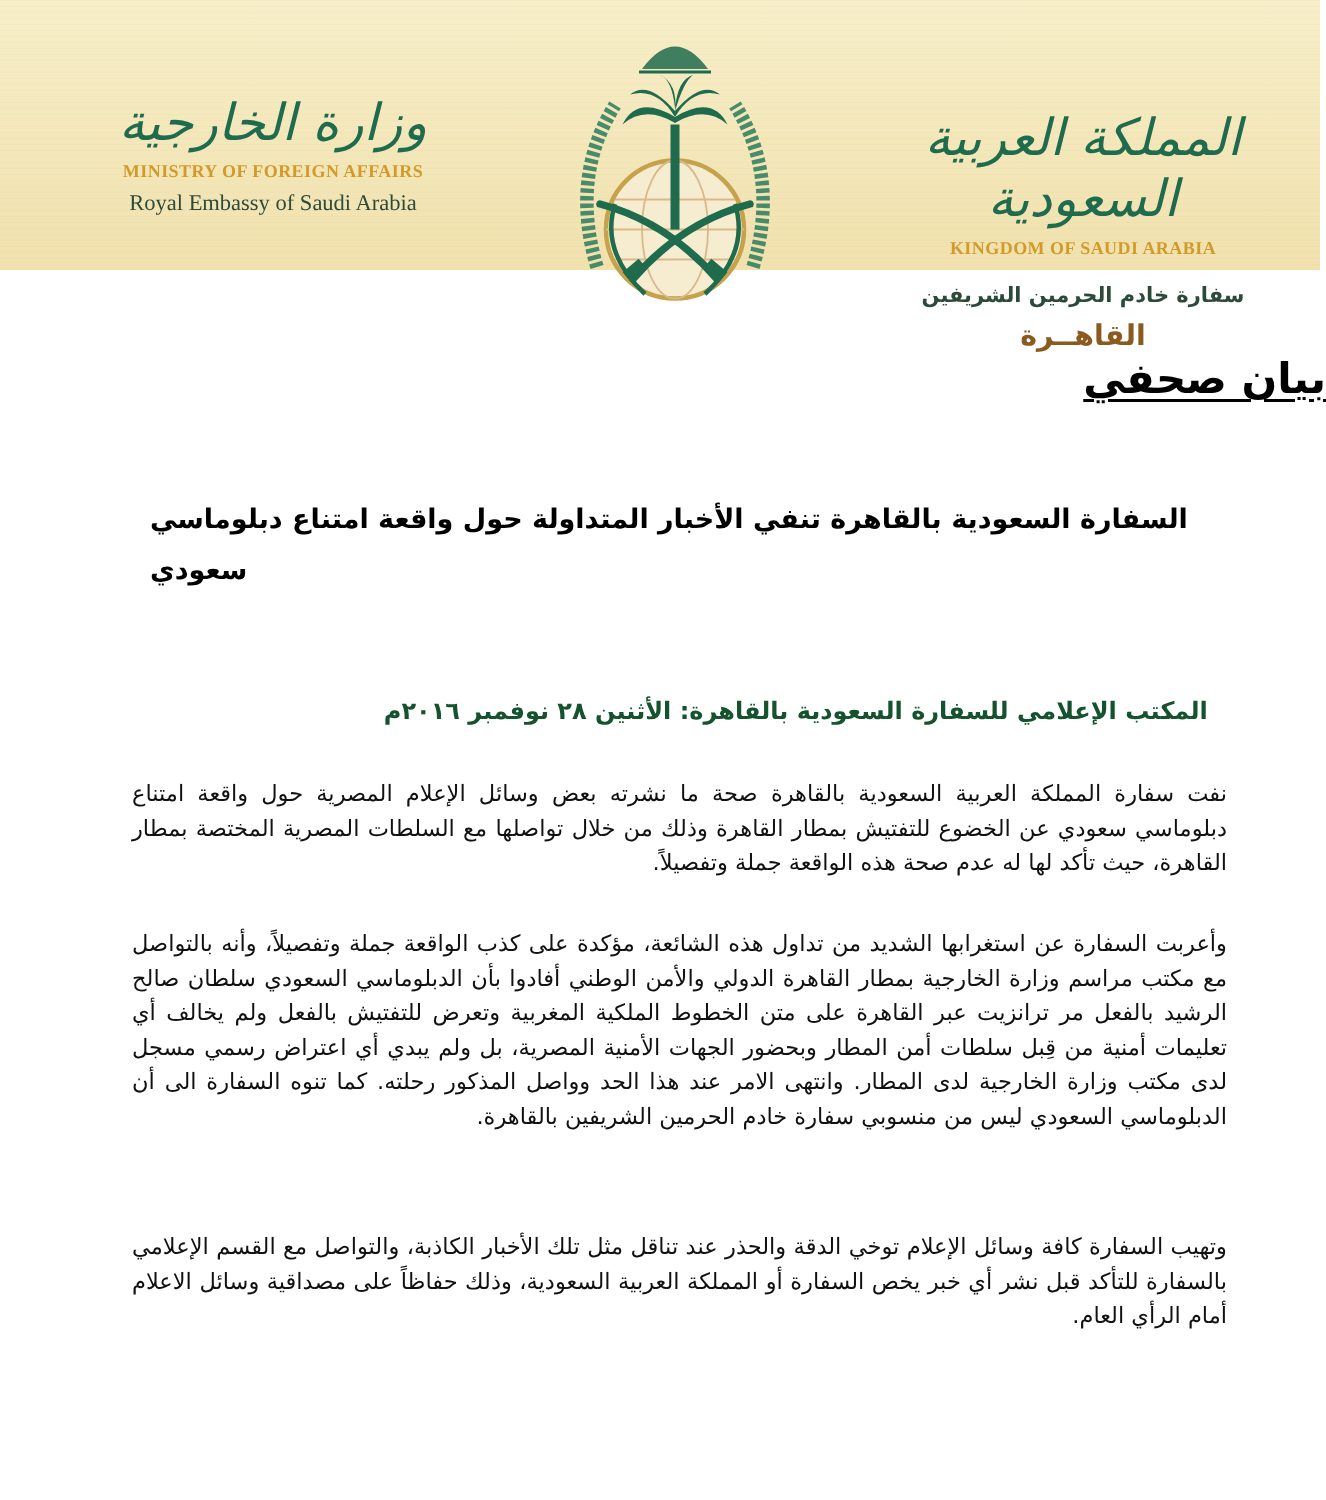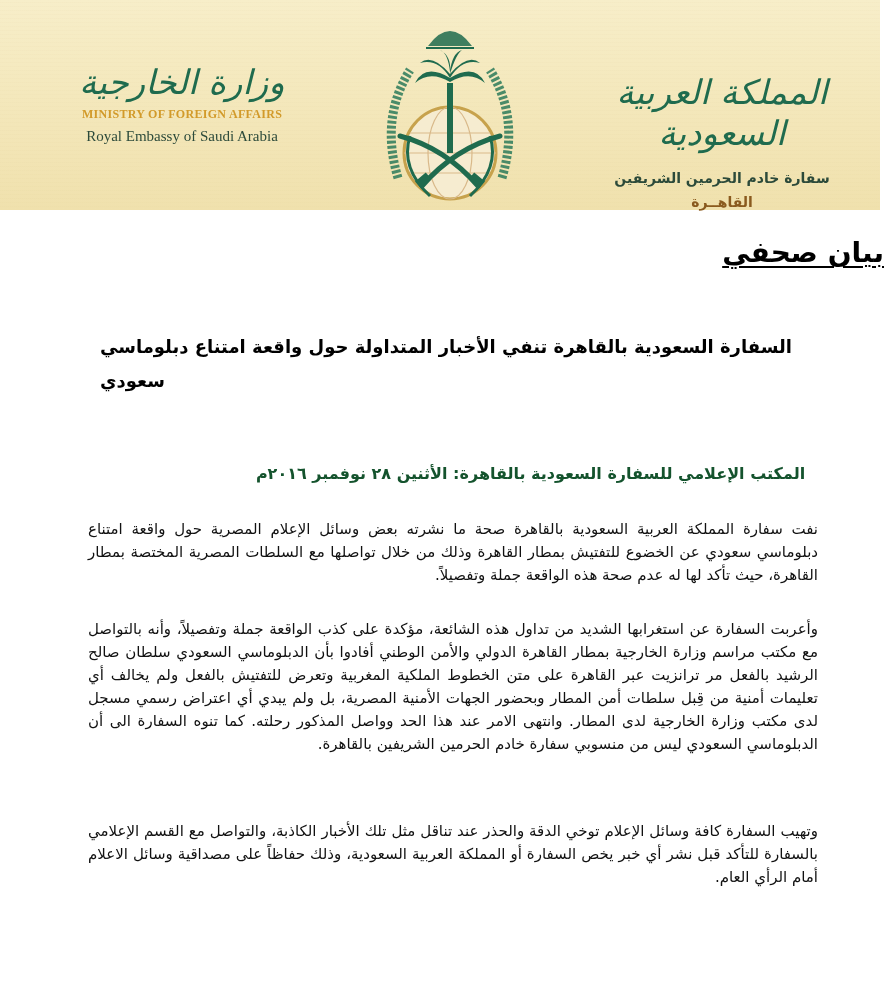--- a/index.html
+++ b/index.html
@@ -1,20 +1,20 @@
 <!DOCTYPE html>
 <html><head>
 <meta charset="utf-8">
 <style>
   * { box-sizing: border-box; margin: 0; padding: 0; }
   html, body { width: 884px; height: 1000px; background: #ffffff; overflow: hidden; }
   body { position: relative; font-family: "DejaVu Sans", sans-serif; color: #111; }
 
   .letterhead {
-    position: absolute; left: 0; top: 0; width: 880px; height: 210px;
+    position: absolute; left: 0; top: 0; width: 880px; height: 180px;
     background: linear-gradient(180deg, #f7eec9 0%, #f3e6b8 60%, #f0e1ad 100%);
   }
   .letterhead::after {
     content: ""; position: absolute; inset: 0;
     background: repeating-linear-gradient(0deg, rgba(255,255,255,0.0) 0px, rgba(255,255,255,0.0) 3px, rgba(200,180,120,0.08) 4px);
   }
 
   .lh-left { position: absolute; left: 62px; top: 62px; width: 240px; text-align: center; z-index: 1; }
   .lh-right { position: absolute; left: 592px; top: 72px; width: 260px; text-align: center; z-index: 1; }
 
@@ -26,21 +26,21 @@
     font-family: "Liberation Serif", serif; font-weight: bold; font-size: 12px;
     color: #d29a2a; letter-spacing: 0.3px; margin-top: 4px;
   }
   .en-green {
     font-family: "Liberation Serif", serif; font-size: 15px; color: #2c4a3a; margin-top: 6px;
   }
   .en-green.city { font-size: 16px; margin-top: 10px; }
   .ar-green {
     font-family: "DejaVu Sans", sans-serif; font-size: 14px; color: #2c4a3a; direction: rtl; margin-top: 16px; font-weight: bold;
   }
-  .ar-green.city { font-size: 14px; color: #8a5a1e; margin-top: 8px; }
+  .ar-green.city { font-size: 19px; color: #8a5a1e; margin-top: 8px; }
 
   .emblem { position: absolute; left: 360px; top: 8px; width: 180px; height: 200px; z-index: 1; }
 
   .title {
     position: absolute; left: 0; width: 884px; top: 236px; text-align: right;
     font-family: "DejaVu Sans", sans-serif; font-weight: bold; font-size: 28px;
     direction: rtl; color: #000;
   }
   .title span { text-decoration: underline; text-decoration-thickness: 2px; text-underline-offset: 4px; }
 
@@ -95,20 +95,21 @@
     <path d="M90 64 Q88 45 80 42 Q92 48 90 66 Q96 46 102 42 Q92 45 90 64 Z" fill="#1f6b4e"></path>
 
     <path d="M40 128 Q85 140 118 178" fill="none" stroke="#1f6b4e" stroke-width="5" stroke-linecap="round"></path>
     <path d="M140 128 Q95 140 62 178" fill="none" stroke="#1f6b4e" stroke-width="5" stroke-linecap="round"></path>
     <rect x="56" y="168" width="14" height="8" fill="#1f6b4e" transform="rotate(-40 63 172)"></rect>
     <rect x="110" y="168" width="14" height="8" fill="#1f6b4e" transform="rotate(40 117 172)"></rect>
   </svg>
 
   <div class="lh-right">
     <div class="calligraphy">المملكة العربية السعودية</div>
+    <div class="en-gold">KINGDOM OF SAUDI ARABIA</div>
     <div class="ar-green">سفارة خادم الحرمين الشريفين</div>
     <div class="ar-green city">القاهــرة</div>
   </div>
 </div>
 
 <div class="title"><span>بيان صحفي</span></div>
 
 <div class="headline">
   <div>السفارة السعودية بالقاهرة تنفي الأخبار المتداولة حول واقعة امتناع دبلوماسي سعودي</div>
 </div>

